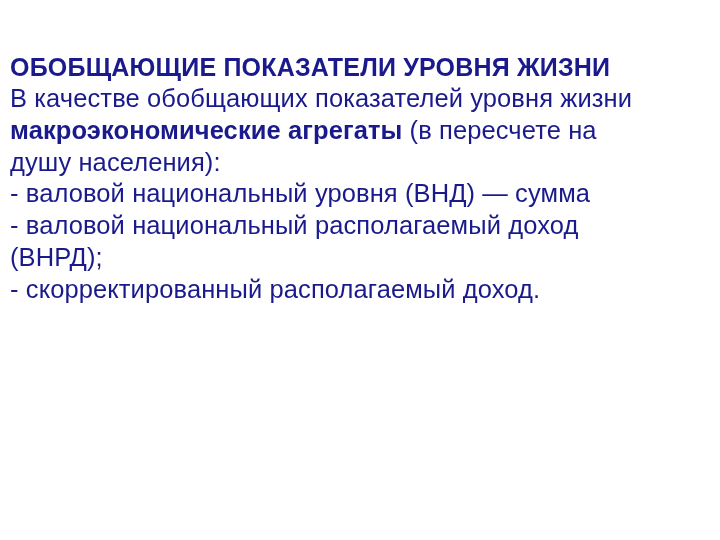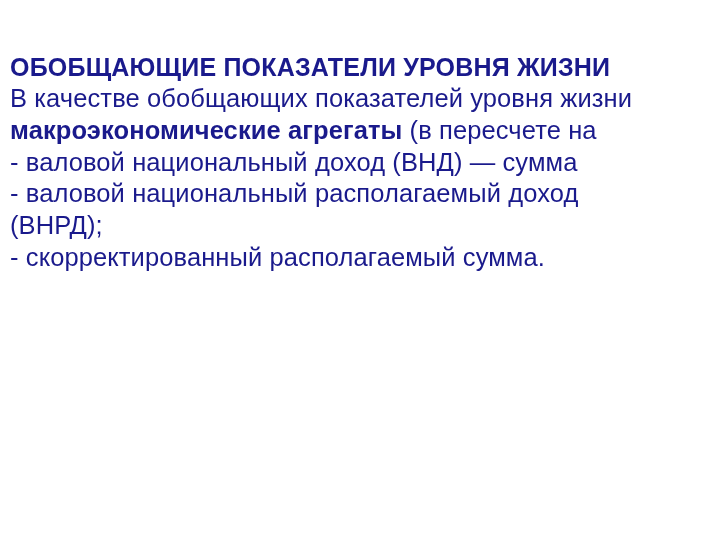--- a/index.html
+++ b/index.html
@@ -46,20 +46,21 @@
 
 <div class="slide">
   <div class="content">
 
     <div class="line title-line">ОБОБЩАЮЩИЕ ПОКАЗАТЕЛИ УРОВНЯ ЖИЗНИ</div>
 
     <div class="line">В качестве обобщающих показателей уровня жизни</div>
 
     <div class="line"><span class="bold-italic">макроэкономические агрегаты</span><span> (в пересчете на</span></div>
 
+    <div class="line">душу населения):</div>
 
-    <div class="line">- валовой национальный доход (ВНД) — сумма</div>
+    <div class="line">- валовой национальный уровня (ВНД) — сумма</div>
     <div class="line">- валовой национальный располагаемый доход</div>
     <div class="line">(ВНРД);</div>
-    <div class="line">- скорректированный располагаемый сумма.</div>
+    <div class="line">- скорректированный располагаемый доход.</div>
 
   </div>
 </div>
 
 </body></html>

